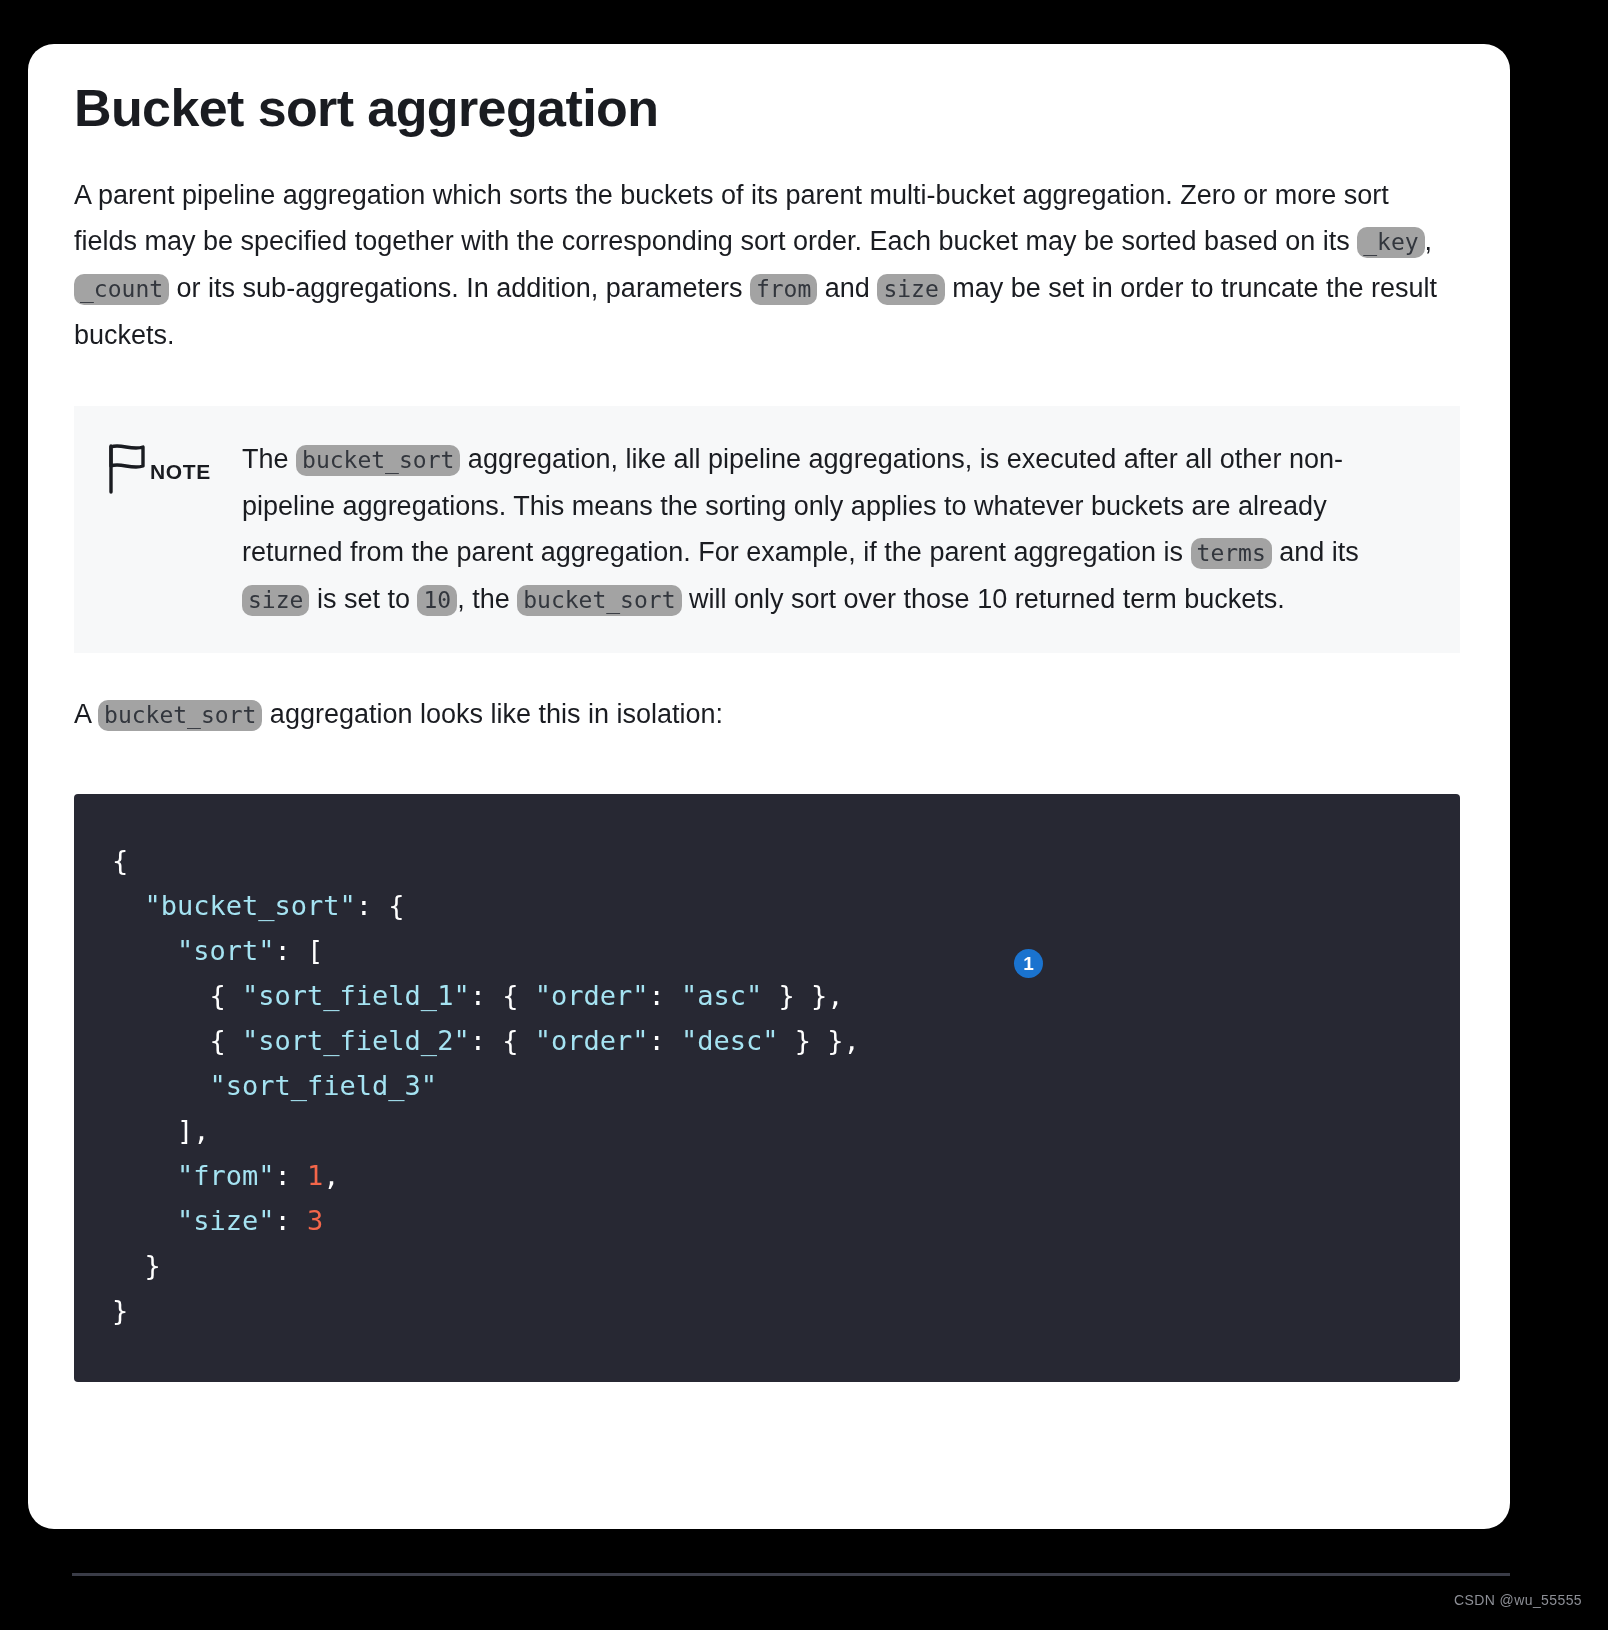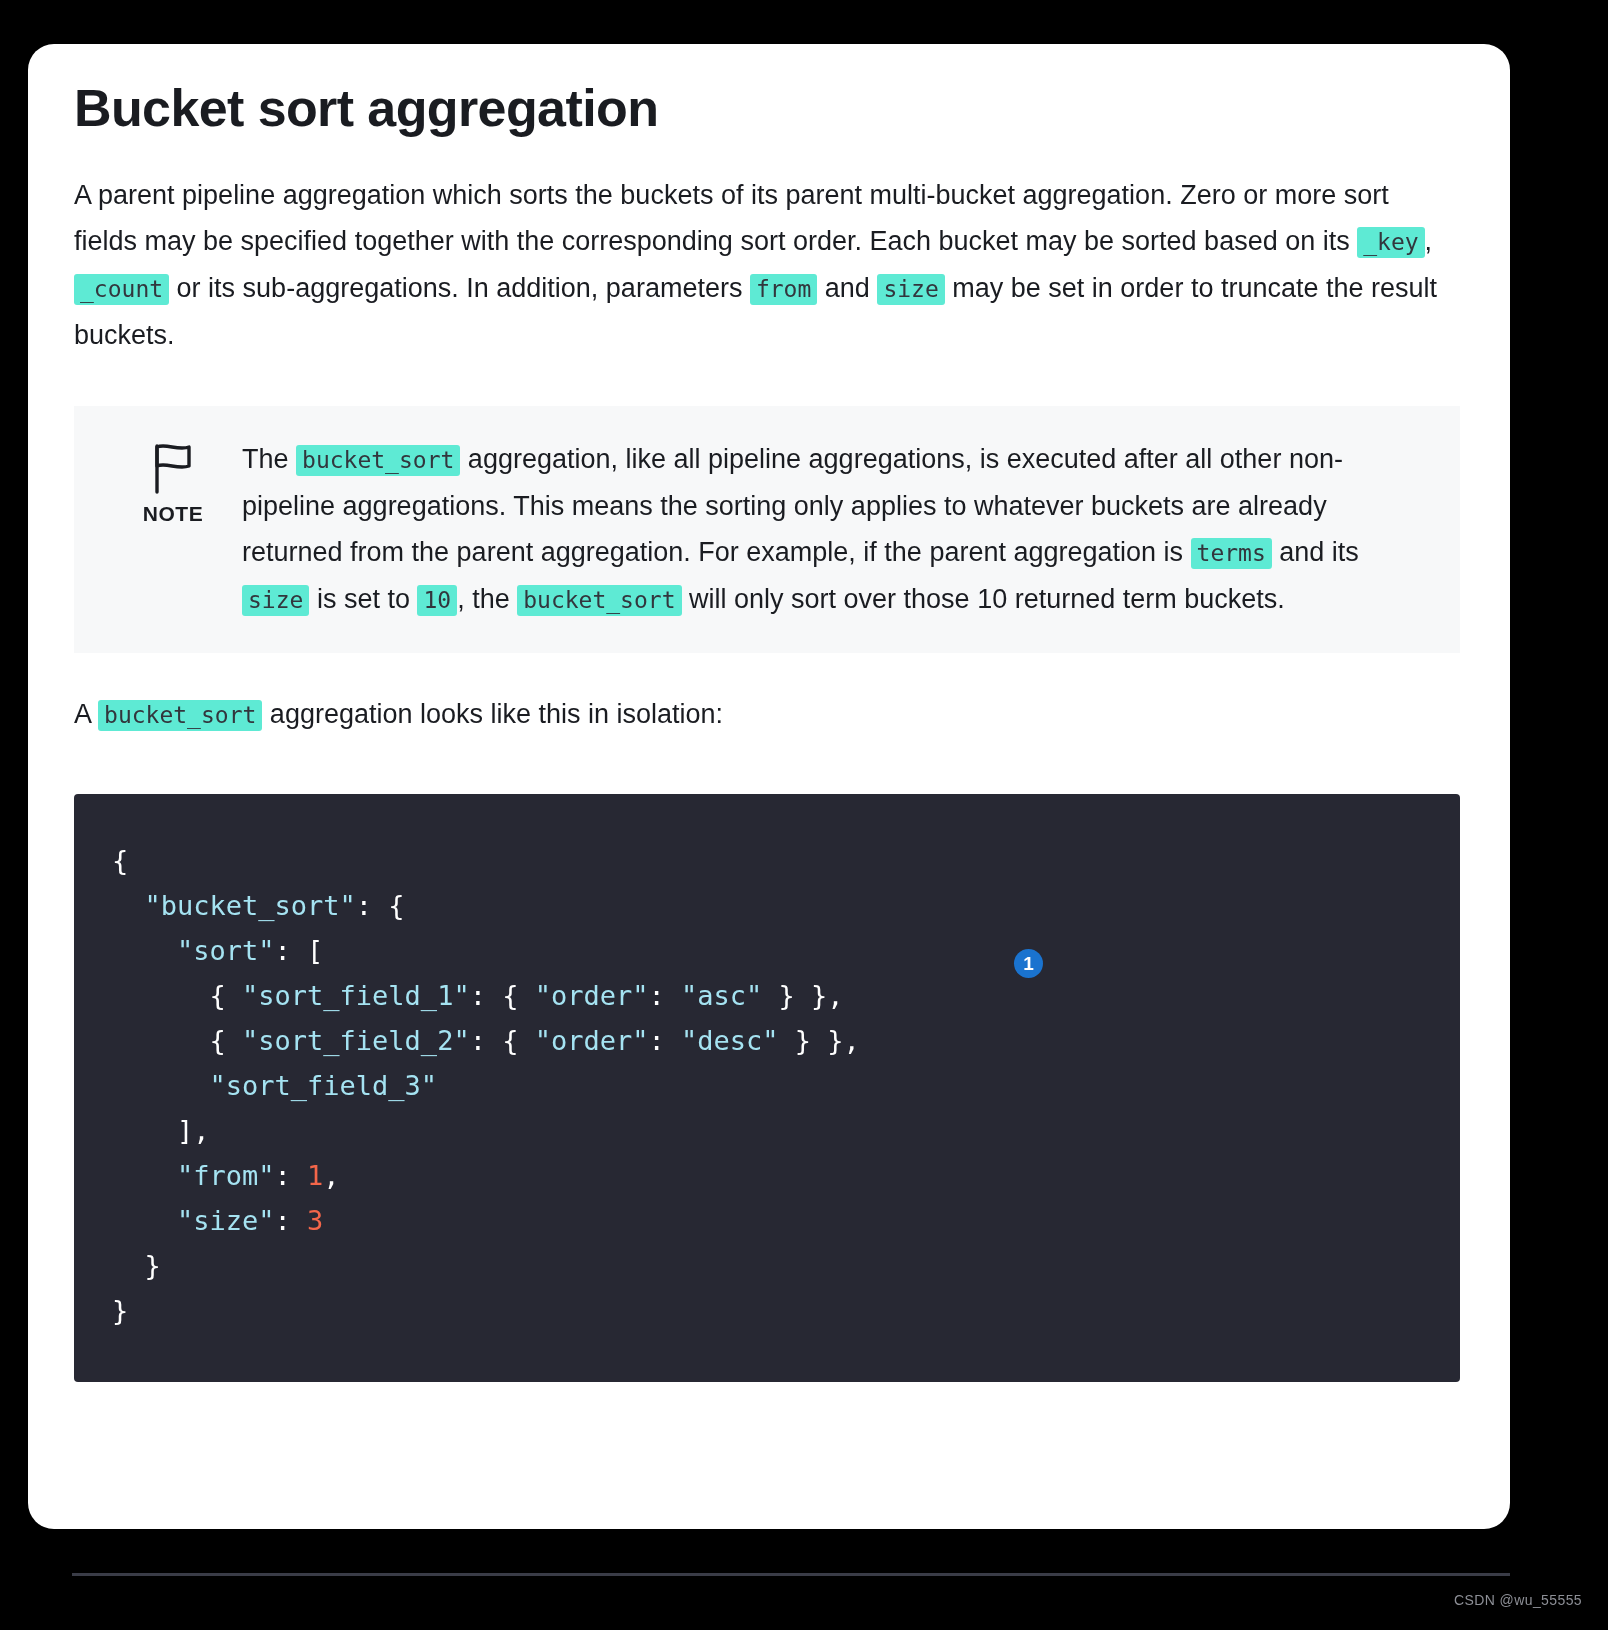--- a/index.html
+++ b/index.html
@@ -47,41 +47,41 @@
     font-size: 27px;
     line-height: 46px;
     color: #1a1c21;
     margin: 0;
     max-width: 1380px;
   }
 
   code, .code-inline {
     font-family: "DejaVu Sans Mono", monospace;
     font-size: 23px;
-    background: #5eead4;
+    background: #a3a3a3;
     color: #32363d;
     padding: 2px 6px 3px 6px;
-    border-radius: 3px;
+    border-radius: 10px;
     white-space: pre;
   }
 
   
   .note-box {
     margin-top: 48px;
     background: #f7f8f9;
     display: flex;
     align-items: flex-start;
     padding: 28px 40px 30px 30px;
     width: 1386px;
   }
   .note-marker {
     width: 138px;
     flex: 0 0 138px;
     display: flex;
-    flex-direction: column;
+    flex-direction: row;
     align-items: center;
     padding-top: 8px;
   }
   .note-marker svg { display: block; }
   .note-label {
     margin-top: 8px;
     font-size: 21px;
     font-weight: 700;
     letter-spacing: 0.6px;
     color: #1a1c21;

